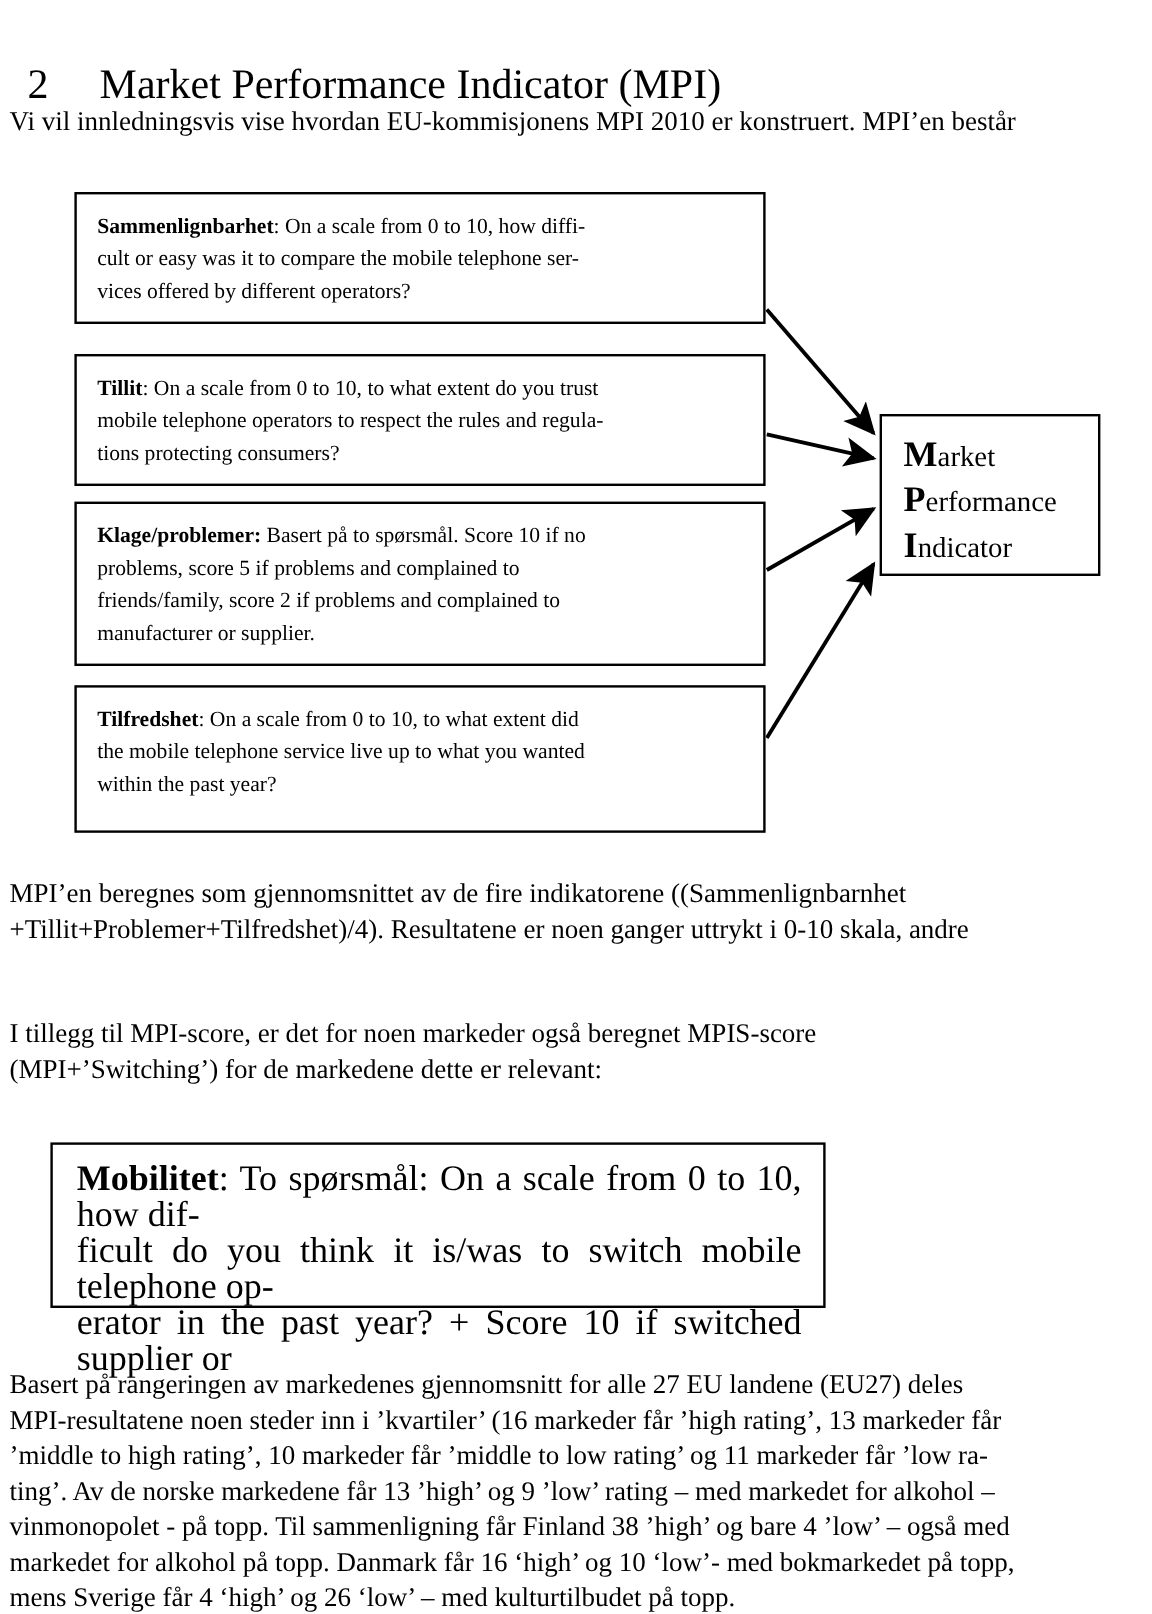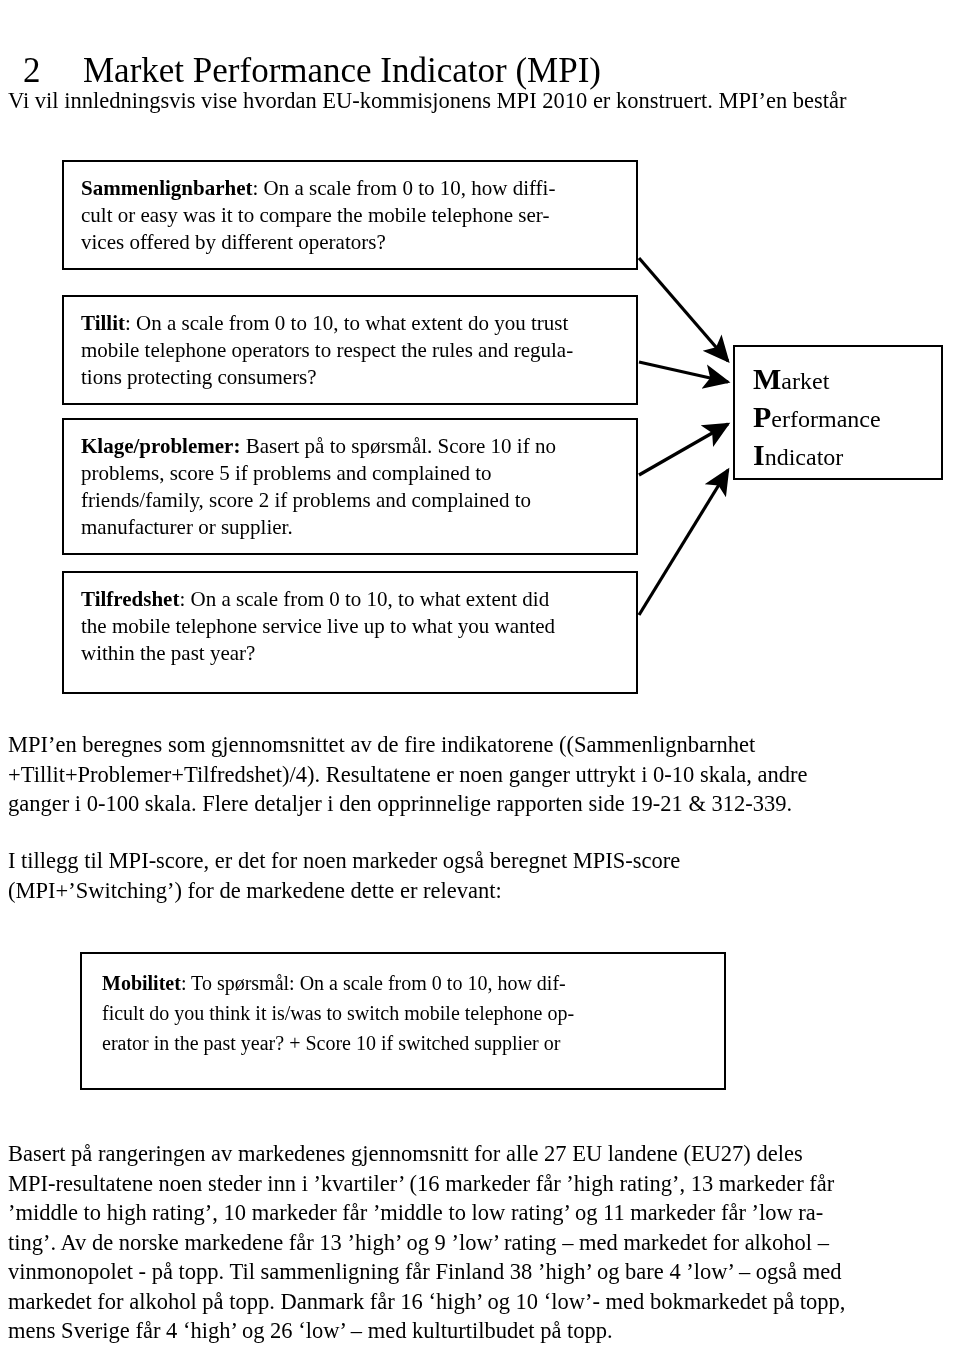--- a/index.html
+++ b/index.html
@@ -77,39 +77,39 @@
     position: absolute;
     left: 0;
     top: 0;
   }
 
   .ind-box {
     position: absolute;
     box-sizing: border-box;
     border: 2.5px solid #000;
     background: #fff;
-    font-size: 21px;
+    font-size: 18px;
     line-height: 27px;
     text-align: justify;
     text-justify: inter-word;
     padding: 13px 17px 10px 17px;
   }
   .ind-box .lastline { text-align: right; }
   .ind-box b { font-weight: bold; }
 
   #box-sammenlignbarhet { left: 62px; top: 160px;  width: 576px; height: 110px; }
   #box-tillit           { left: 62px; top: 295px;  width: 576px; height: 110px; }
   #box-klage            { left: 62px; top: 418px;  width: 576px; height: 137px; }
   #box-tilfredshet      { left: 62px; top: 571px;  width: 576px; height: 123px; }
 
   #box-mpi {
     position: absolute;
     left: 733px;
     top: 345px;
-    width: 210px;
+    width: 184px;
     height: 135px;
     box-sizing: border-box;
     border: 2.5px solid #000;
     background: #fff;
     padding: 14px 0 0 18px;
     font-size: 24px;
     line-height: 36px;
   }
   #box-mpi .cap {
     font-size: 30px;
@@ -118,26 +118,25 @@
 
   #box-mobilitet {
     position: absolute;
     left: 42px;
     top: 952px;
     width: 646px;
     height: 138px;
     box-sizing: border-box;
     border: 2.5px solid #000;
     background: #fff;
-    font-size: 20px;
+    font-size: 30px;
     line-height: 30px;
     padding: 14px 18px 10px 20px;
     text-align: justify;
     text-justify: inter-word;
-    margin-left: 38px;
   }
   #box-mobilitet .lastline { text-align: left; }
 </style>
 </head>
 <body>
 
 <div class="page-heading">
   <span class="sec-num">2</span><span>Market Performance Indicator (MPI)</span>
 </div>
 
@@ -190,21 +189,20 @@
 
 <div id="box-mpi">
   <div><span class="cap">M</span><span>arket</span></div>
   <div><span class="cap">P</span><span>erformance</span></div>
   <div><span class="cap">I</span><span>ndicator</span></div>
 </div>
 
 <div class="para" id="mpi-calc-paragraph">
   <div>MPI’en beregnes som gjennomsnittet av de fire indikatorene ((Sammenlignbarnhet</div>
   <div>+Tillit+Problemer+Tilfredshet)/4). Resultatene er noen ganger uttrykt i 0-10 skala, andre</div>
-  <div class="lastline">ganger i 0-100 skala. Flere detaljer i den opprinnelige rapporten side 19-21 &amp; 312-339.</div>
 </div>
 
 <div class="para" id="mpis-paragraph">
   <div>I tillegg til MPI-score, er det for noen markeder også beregnet MPIS-score</div>
   <div class="lastline">(MPI+’Switching’) for de markedene dette er relevant:</div>
 </div>
 
 <div id="box-mobilitet">
   <b>Mobilitet</b><span>:</span><span> To spørsmål: On a scale from 0 to 10,  how dif-</span><br>
   <span>ficult do you think it is/was to switch mobile telephone op-</span><br>

